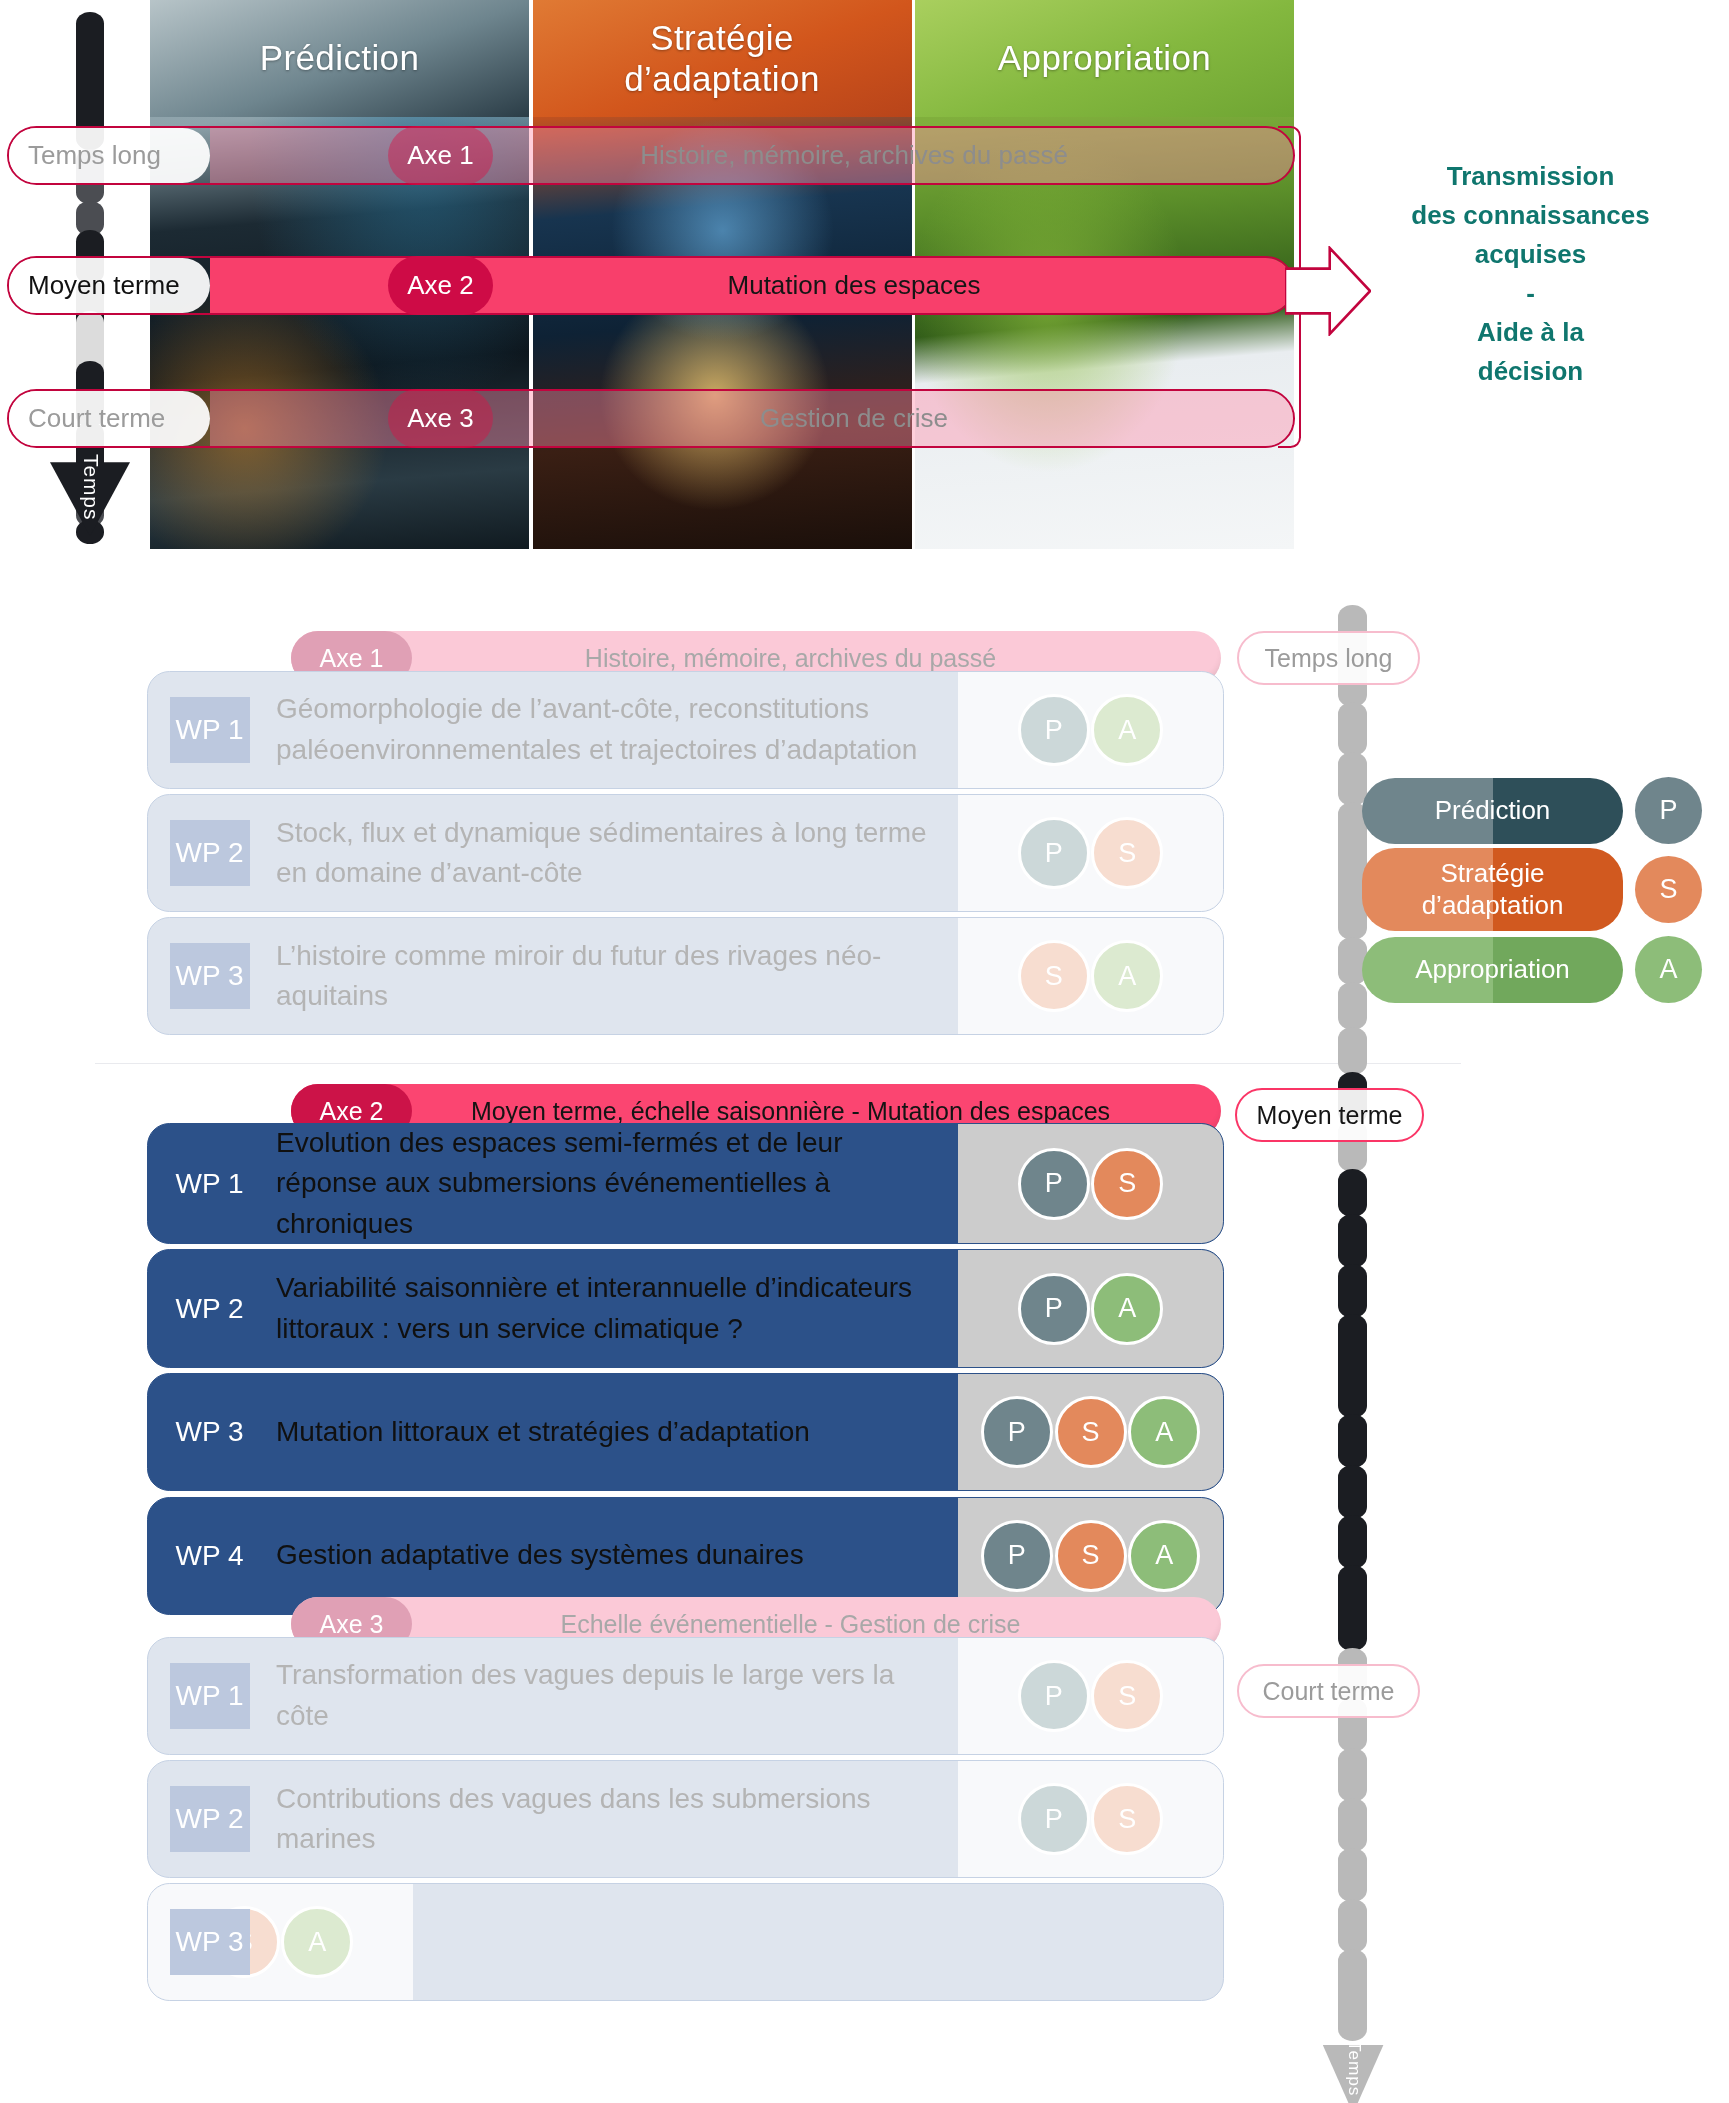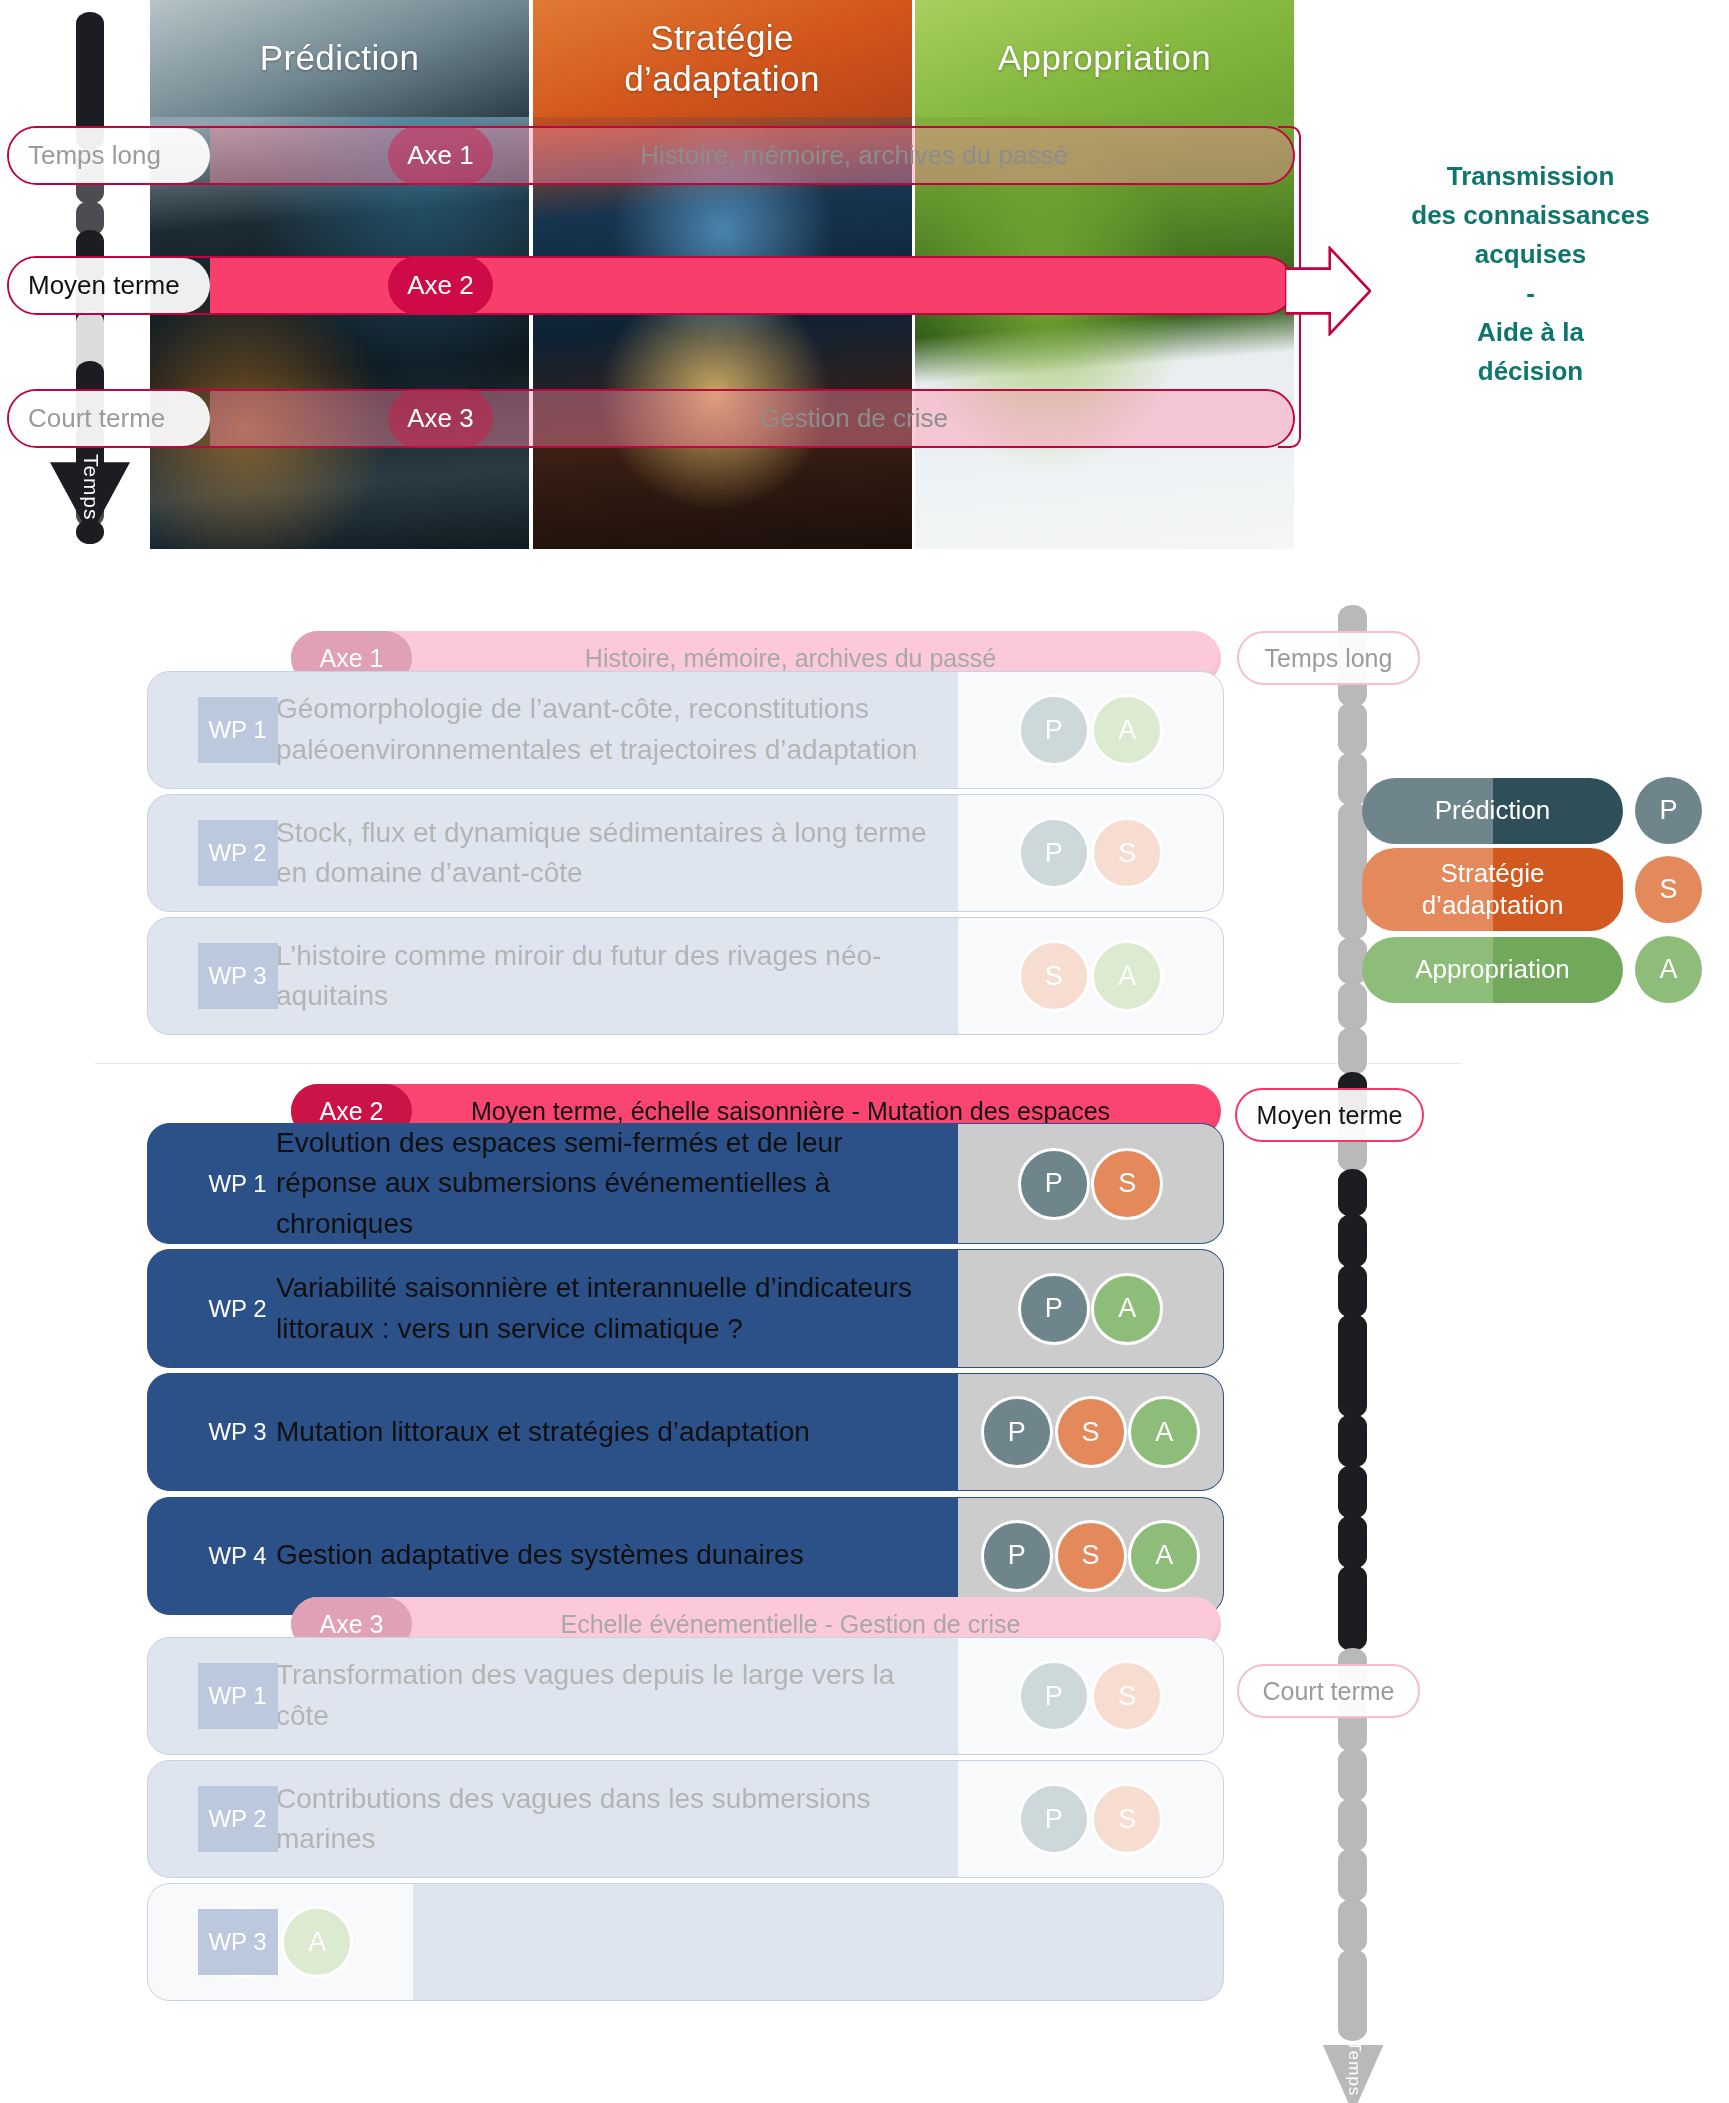--- a/index.html
+++ b/index.html
@@ -146,21 +146,21 @@
 
   .wp-list { position:absolute; left:147px; width:1077px; }
   .wp-row {
     position:relative; width:1077px; display:flex; align-items:stretch;
     border-radius:22.5px; overflow:hidden; margin-bottom:5.2px;
   }
   .wp-tag {
     position:absolute; left:21.6px; top:50%; transform:translateY(-50%);
     width:80px; height:66px;
     display:flex; align-items:center; justify-content:center;
-    font-size:24px; color:#fff;margin-left:28px;
+    font-size:28px; color:#fff;
   }
   .wp-text {
     flex:1; padding:22.5px 26px 22.5px 128px;
     font-size:28px; line-height:1.45; display:flex; align-items:center;
   }
   .wp-icons {
     width:265px; flex:none; display:flex; align-items:center;
     justify-content:center; gap:1.7px;
   }
   .circ {
@@ -276,20 +276,21 @@
     <div class="band-rest">
       <div class="axe-chip">Axe 1</div>
       <div class="band-title">Histoire, mémoire, archives du passé</div>
     </div>
     <div class="band-pill">Temps long</div>
   </div>
 
   <div class="band" id="band2">
     <div class="band-rest">
       <div class="axe-chip">Axe 2</div>
+      <div class="band-title">Mutation des espaces</div>
     </div>
     <div class="band-pill">Moyen terme</div>
   </div>
 
   <div class="band" id="band3">
     <div class="band-rest">
       <div class="axe-chip">Axe 3</div>
       <div class="band-title">Gestion de crise</div>
     </div>
     <div class="band-pill">Court terme</div>

